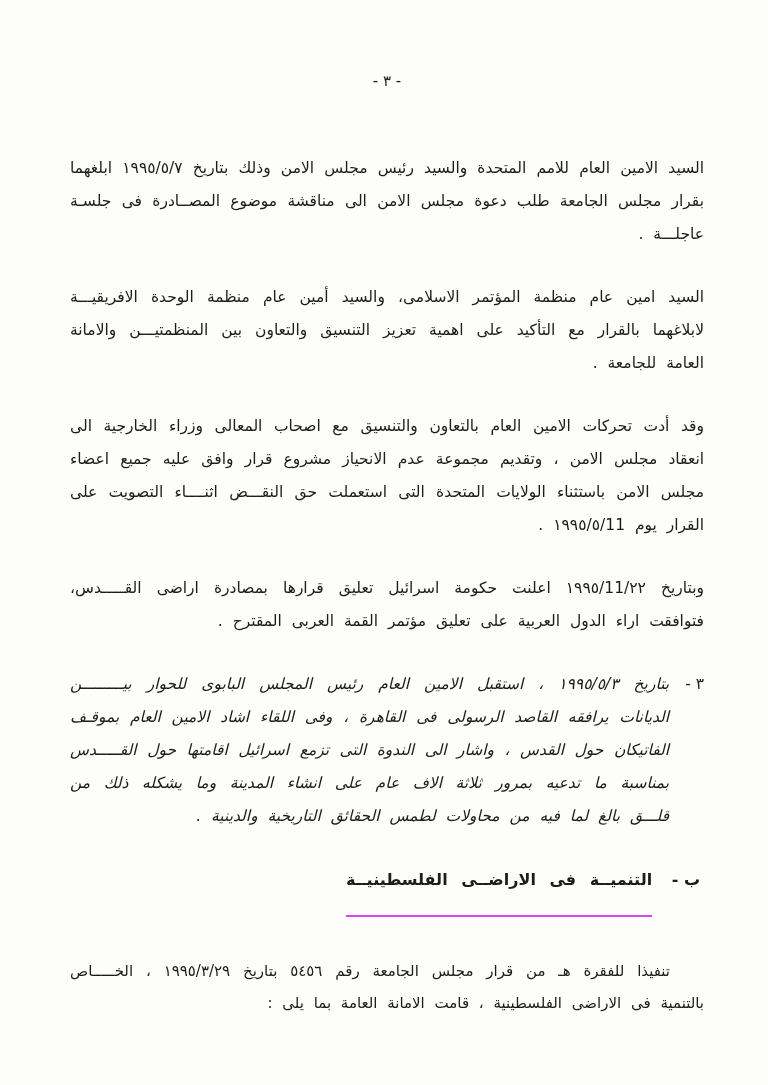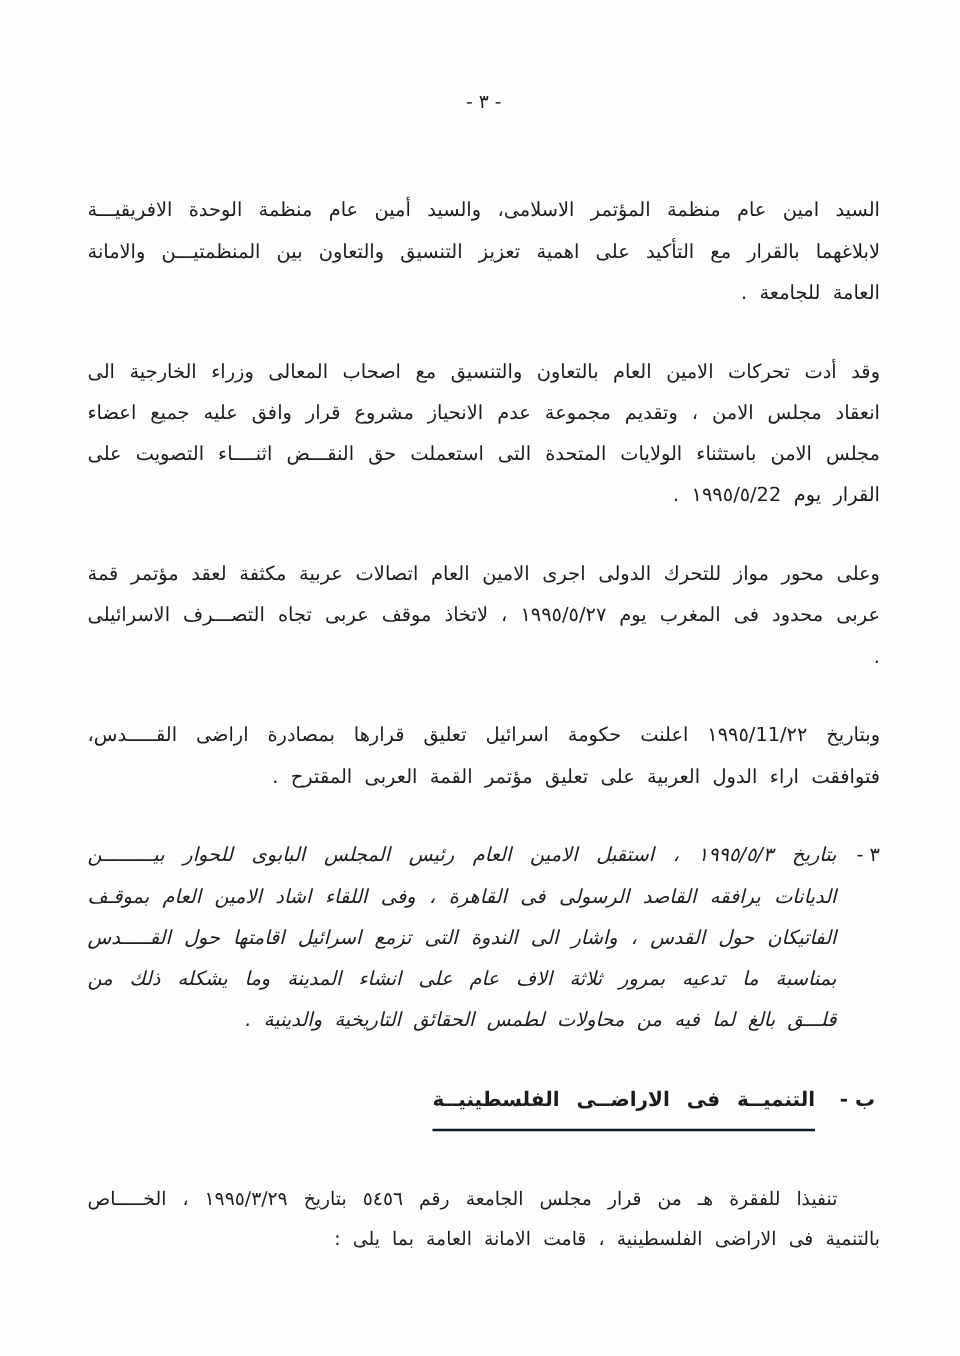--- a/index.html
+++ b/index.html
@@ -56,47 +56,47 @@
     font-weight: bold;
     font-size: 16px;
     line-height: 30px;
   }
   .heading-marker {
     margin-left: 14px;
     display: inline-block;
   }
   .heading-title {
     display: inline-block;
-    border-bottom: 2px solid #0f172a;
-    padding-bottom: 8px;
+    border-bottom: 2px solid #d946ef;
+    padding-bottom: 20px;
     word-spacing: 8px;
     letter-spacing: 0.5px;
   }
   .closing {
     font-size: 15px;
     line-height: 32px;
     text-indent: 34px;
     margin-bottom: 0;
   }
 </style>
 </head>
 <body>
 
 <div class="page">
 
   <div class="page-number">- ٣ -</div>
 
   <div class="content">
 
+    <p class="para">السيد الامين العام للامم المتحدة والسيد رئيس مجلس الامن وذلك بتاريخ ١٩٩٥/٥/٧ ابلغهما بقرار مجلس الجامعة طلب دعوة مجلس الامن الى مناقشة موضوع المصــادرة فى جلسـة عاجلـــة .</p>
 
     <p class="para">السيد امين عام منظمة المؤتمر الاسلامى، والسيد أمين عام منظمة الوحدة الافريقيـــة لابلاغهما بالقرار مع التأكيد على اهمية تعزيز التنسيق والتعاون بين المنظمتيـــن والامانة العامة للجامعة .</p>
 
-    <p class="para">وقد أدت تحركات الامين العام بالتعاون والتنسيق مع اصحاب المعالى وزراء الخارجية الى انعقاد مجلس الامن ، وتقديم مجموعة عدم الانحياز مشروع قرار وافق عليه جميع اعضاء مجلس الامن باستثناء الولايات المتحدة التى استعملت حق النقـــض اثنــــاء التصويت على القرار يوم ١٩٩٥/٥/22 .</p>
+    <p class="para">وقد أدت تحركات الامين العام بالتعاون والتنسيق مع اصحاب المعالى وزراء الخارجية الى انعقاد مجلس الامن ، وتقديم مجموعة عدم الانحياز مشروع قرار وافق عليه جميع اعضاء مجلس الامن باستثناء الولايات المتحدة التى استعملت حق النقـــض اثنــــاء التصويت على القرار يوم ١٩٩٥/٥/11 .</p>
 
-    <p class="para">وعلى محور مواز للتحرك الدولى اجرى الامين العام اتصالات عربية مكثفة لعقد مؤتمر قمة عربى محدود فى المغرب يوم ١٩٩٥/٥/٢٧ ، لاتخاذ موقف عربى تجاه التصـــرف الاسرائيلى .</p>
 
     <p class="para">وبتاريخ ١٩٩٥/11/٢٢ اعلنت حكومة اسرائيل تعليق قرارها بمصادرة اراضى القـــــدس، فتوافقت اراء الدول العربية على تعليق مؤتمر القمة العربى المقترح .</p>
 
     <div class="numbered-item">
       <span class="item-marker">٣ -</span>
       <p class="item-text">بتاريخ ١٩٩٥/٥/٣ ، استقبل الامين العام رئيس المجلس البابوى للحوار بيـــــــــن الديانات يرافقه القاصد الرسولى فى القاهرة ، وفى اللقاء اشاد الامين العام بموقـف الفاتيكان حول القدس ، واشار الى الندوة التى تزمع اسرائيل اقامتها حول القـــــدس بمناسبة ما تدعيه بمرور ثلاثة الاف عام على انشاء المدينة وما يشكله ذلك من قلـــق بالغ لما فيه من محاولات لطمس الحقائق التاريخية والدينية .</p>
     </div>
 
     <div class="section-heading">
       <span class="heading-marker">ب -</span>

